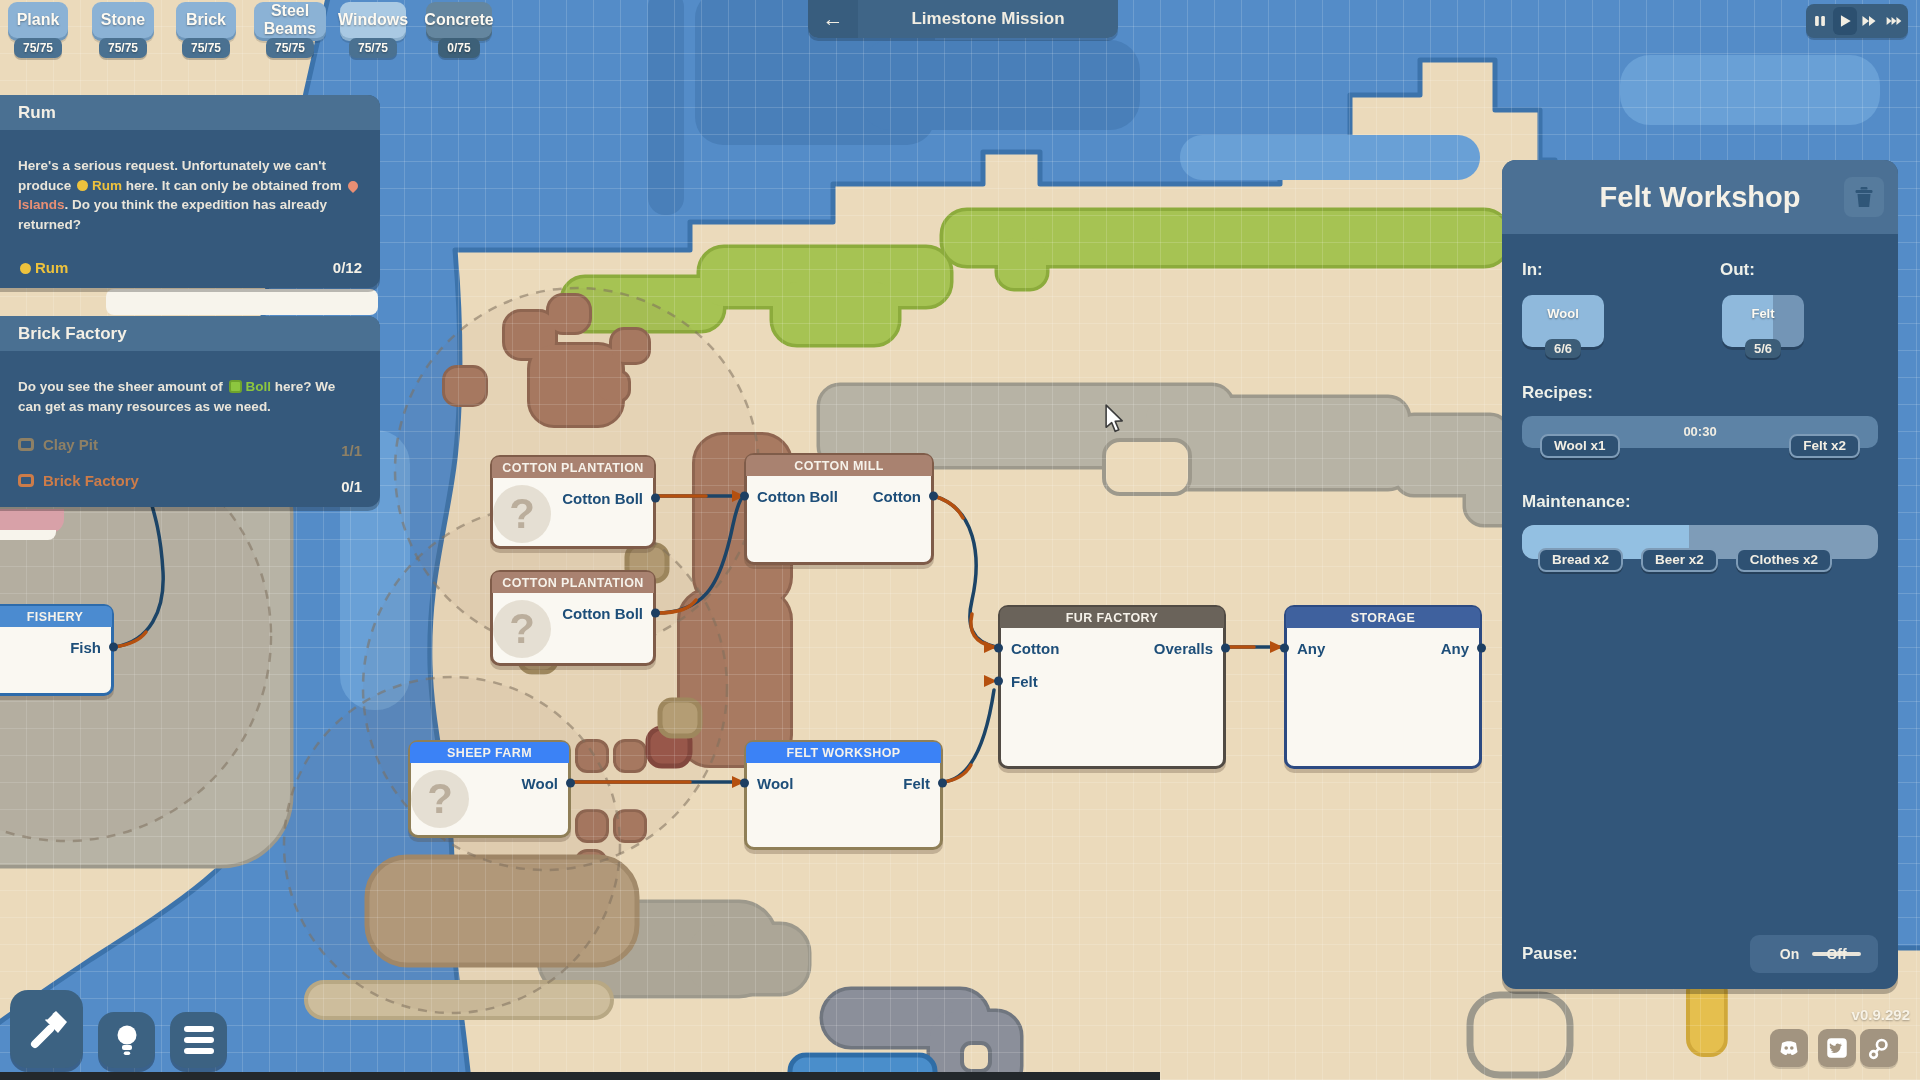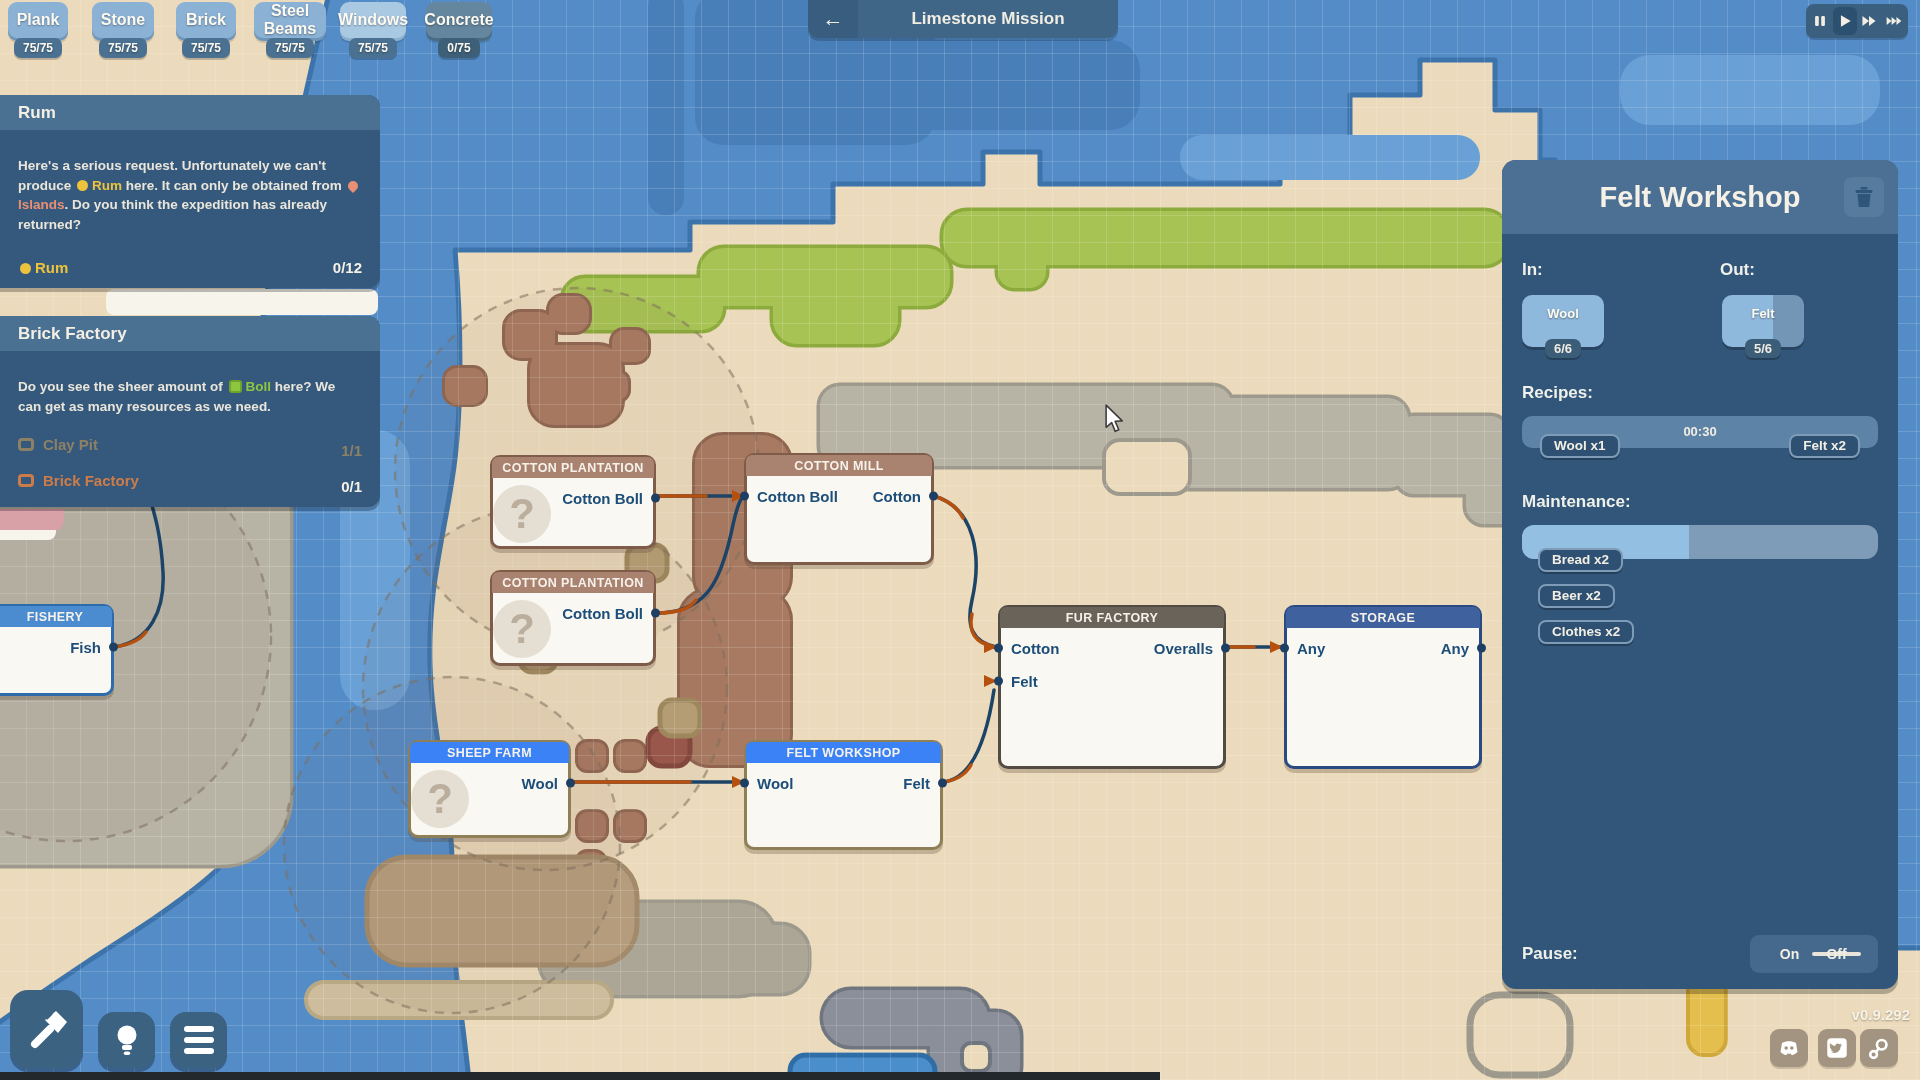--- a/index.html
+++ b/index.html
@@ -97,21 +97,21 @@
                        box-shadow:0 2px 0 rgba(0,0,0,.25);}
   .chip-out{margin-left:118px;background:linear-gradient(90deg,#8fb9dc 0 62%,#7395b6 62% 100%);}
   .sec-label{margin-top:36px;font-size:17px;}
   .recipe-bar{margin-top:13px;height:32px;border-radius:10px;background:#5d83a6;position:relative;}
   .recipe-time{text-align:center;line-height:32px;font-size:13px;color:#f2eee3;}
   .r-chip{position:absolute;top:18px;background:#2e5173;border:2px solid #7e9cb8;border-radius:8px;
           padding:2px 12px 3px;font-size:13.5px;color:#f2eee3;box-shadow:0 2px 0 rgba(0,0,0,.25);white-space:nowrap;}
   .rc-l{left:18px;} .rc-r{right:18px;}
   .m-bar{margin-top:13px;height:34px;border-radius:12px;background:#7e9cb8;overflow:hidden;}
   .m-fill{height:100%;background:#93c0e2;border-radius:12px 0 0 12px;}
-  .m-chips{display:flex;flex-direction:column;align-items:flex-start;gap:12px;padding-left:16px;margin-top:-11px;position:relative;}
+  .m-chips{display:flex;flex-direction:row;align-items:flex-start;gap:18px;padding-left:16px;margin-top:-11px;position:relative;}
   .pause-row{position:absolute;left:20px;right:20px;bottom:16px;display:flex;align-items:center;font-size:17px;}
   .toggle{margin-left:auto;width:128px;height:38px;background:#45698d;border-radius:9px;display:flex;padding:17px;}
   .toggle .opt{flex:1;display:flex;align-items:center;justify-content:center;font-size:14px;font-weight:800;
                color:#f2eee3;border-radius:7px;cursor:pointer;}
   .toggle .opt.sel{background:#2e5173;border:2px solid #e8e4da;}
 
   
   .tool-btn{position:absolute;background:#3c6282;border-radius:16px;box-shadow:0 4px 0 rgba(0,0,0,.3);
             display:flex;align-items:center;justify-content:center;cursor:pointer;}
   .menu-bars{display:flex;flex-direction:column;gap:5px;}

